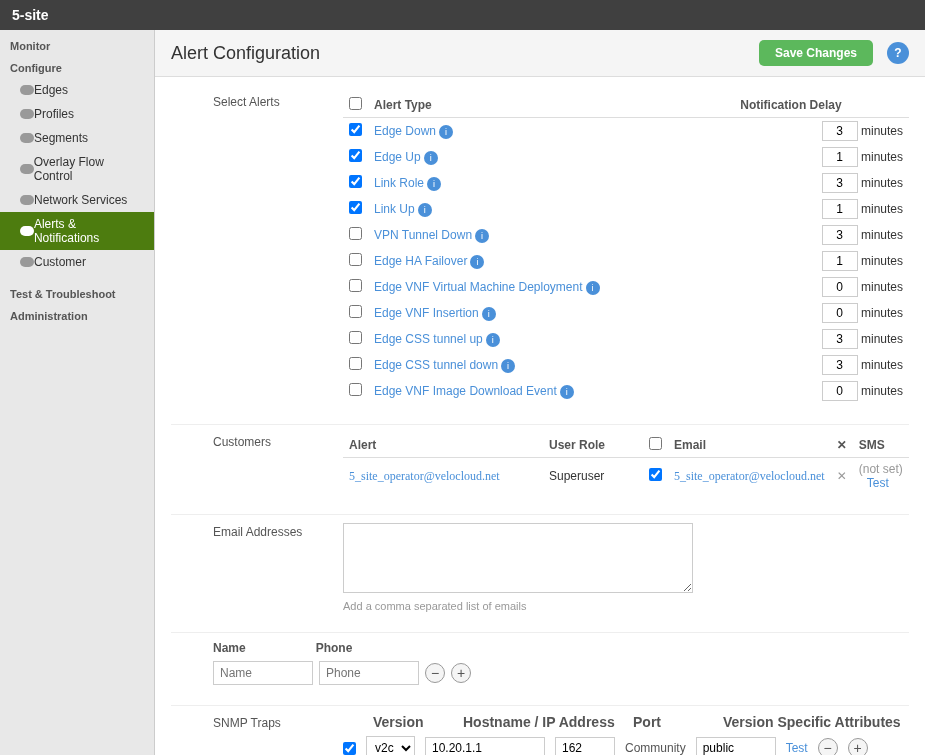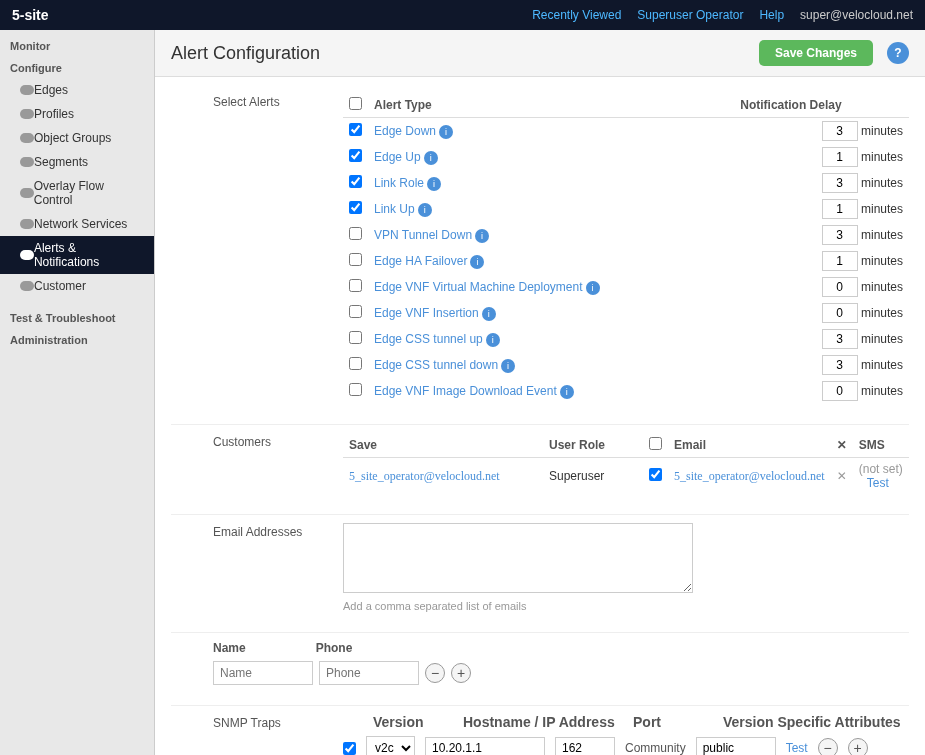--- a/index.html
+++ b/index.html
@@ -1,20 +1,20 @@
 <!DOCTYPE html>
 <html><head>
   <meta charset="utf-8">
   <style>
     * { box-sizing: border-box; margin: 0; padding: 0; }
     body { font-family: Arial, sans-serif; font-size: 12px; background: #f0f0f0; color: #333; }
 
     
     .top-nav {
-      background: #0f172a;
+      background: #404040;
       color: #fff;
       display: flex;
       align-items: center;
       justify-content: space-between;
       padding: 0 12px;
       height: 30px;
       gap: 44px;
     }
     .top-nav .brand { color: #fff; font-weight: bold; font-size: 14px; }
     .top-nav .nav-links { display: flex; gap: 16px; font-size: 12px; }
@@ -40,21 +40,21 @@
     }
     .sidebar-item {
       padding: 5px 10px 5px 20px;
       cursor: pointer;
       font-size: 12px;
       color: #333;
       display: flex;
       align-items: center;
     }
     .sidebar-item.active {
-      background: #0f172a;
+      background: #4d7c0f;
       color: #fff;
     }
     .sidebar-item .cloud-icon {
       width: 14px;
       height: 10px;
       border-radius: 5px;
       background: #999;
       display: inline-block;
       position: relative;
     }
@@ -272,45 +272,35 @@
 
     .divider { border: none; border-top: 1px solid #eee; margin: 8px 0; }
 
     .notification-delay-col { min-width: 100px; text-align: right; }
   </style>
 </head>
 <body>
 
 <div class="top-nav">
   <span class="brand">5-site</span>
-  <div class="nav-links">
-    <a>Recently Viewed</a>
-    <a>Superuser Operator</a>
-    <a>Help</a>
-    <span>super@velocloud.net</span>
-  </div>
 </div>
 
 <div class="layout">
 
   <div class="sidebar">
     <div class="sidebar-section-header">Monitor</div>
     <div class="sidebar-section-header">Configure</div>
 
     <div class="sidebar-item">
       <span class="cloud-icon"></span>
       <span>Edges</span>
     </div>
     <div class="sidebar-item">
       <span class="cloud-icon"></span>
       <span>Profiles</span>
-    </div>
-    <div class="sidebar-item">
-      <span class="cloud-icon"></span>
-      <span>Object Groups</span>
     </div>
     <div class="sidebar-item">
       <span class="cloud-icon"></span>
       <span>Segments</span>
     </div>
     <div class="sidebar-item">
       <span class="cloud-icon"></span>
       <span>Overlay Flow Control</span>
     </div>
     <div class="sidebar-item">
@@ -449,21 +439,21 @@
       </div>
 
       <hr class="divider">
 
       <div class="form-section">
         <div class="section-label">Customers</div>
         <div class="section-content">
           <table class="customers-table">
             <thead>
               <tr>
-                <th style="width:200px;">Save</th>
+                <th style="width:200px;">Alert</th>
                 <th style="width:100px;">User Role</th>
                 <th style="width:20px;"><input type="checkbox" style=""></th>
                 <th>Email</th>
                 <th style="width:20px;">✕</th>
                 <th>SMS</th>
               </tr>
             </thead>
             <tbody>
               <tr>
                 <td class="customer-email">5_site_operator@velocloud.net</td>

